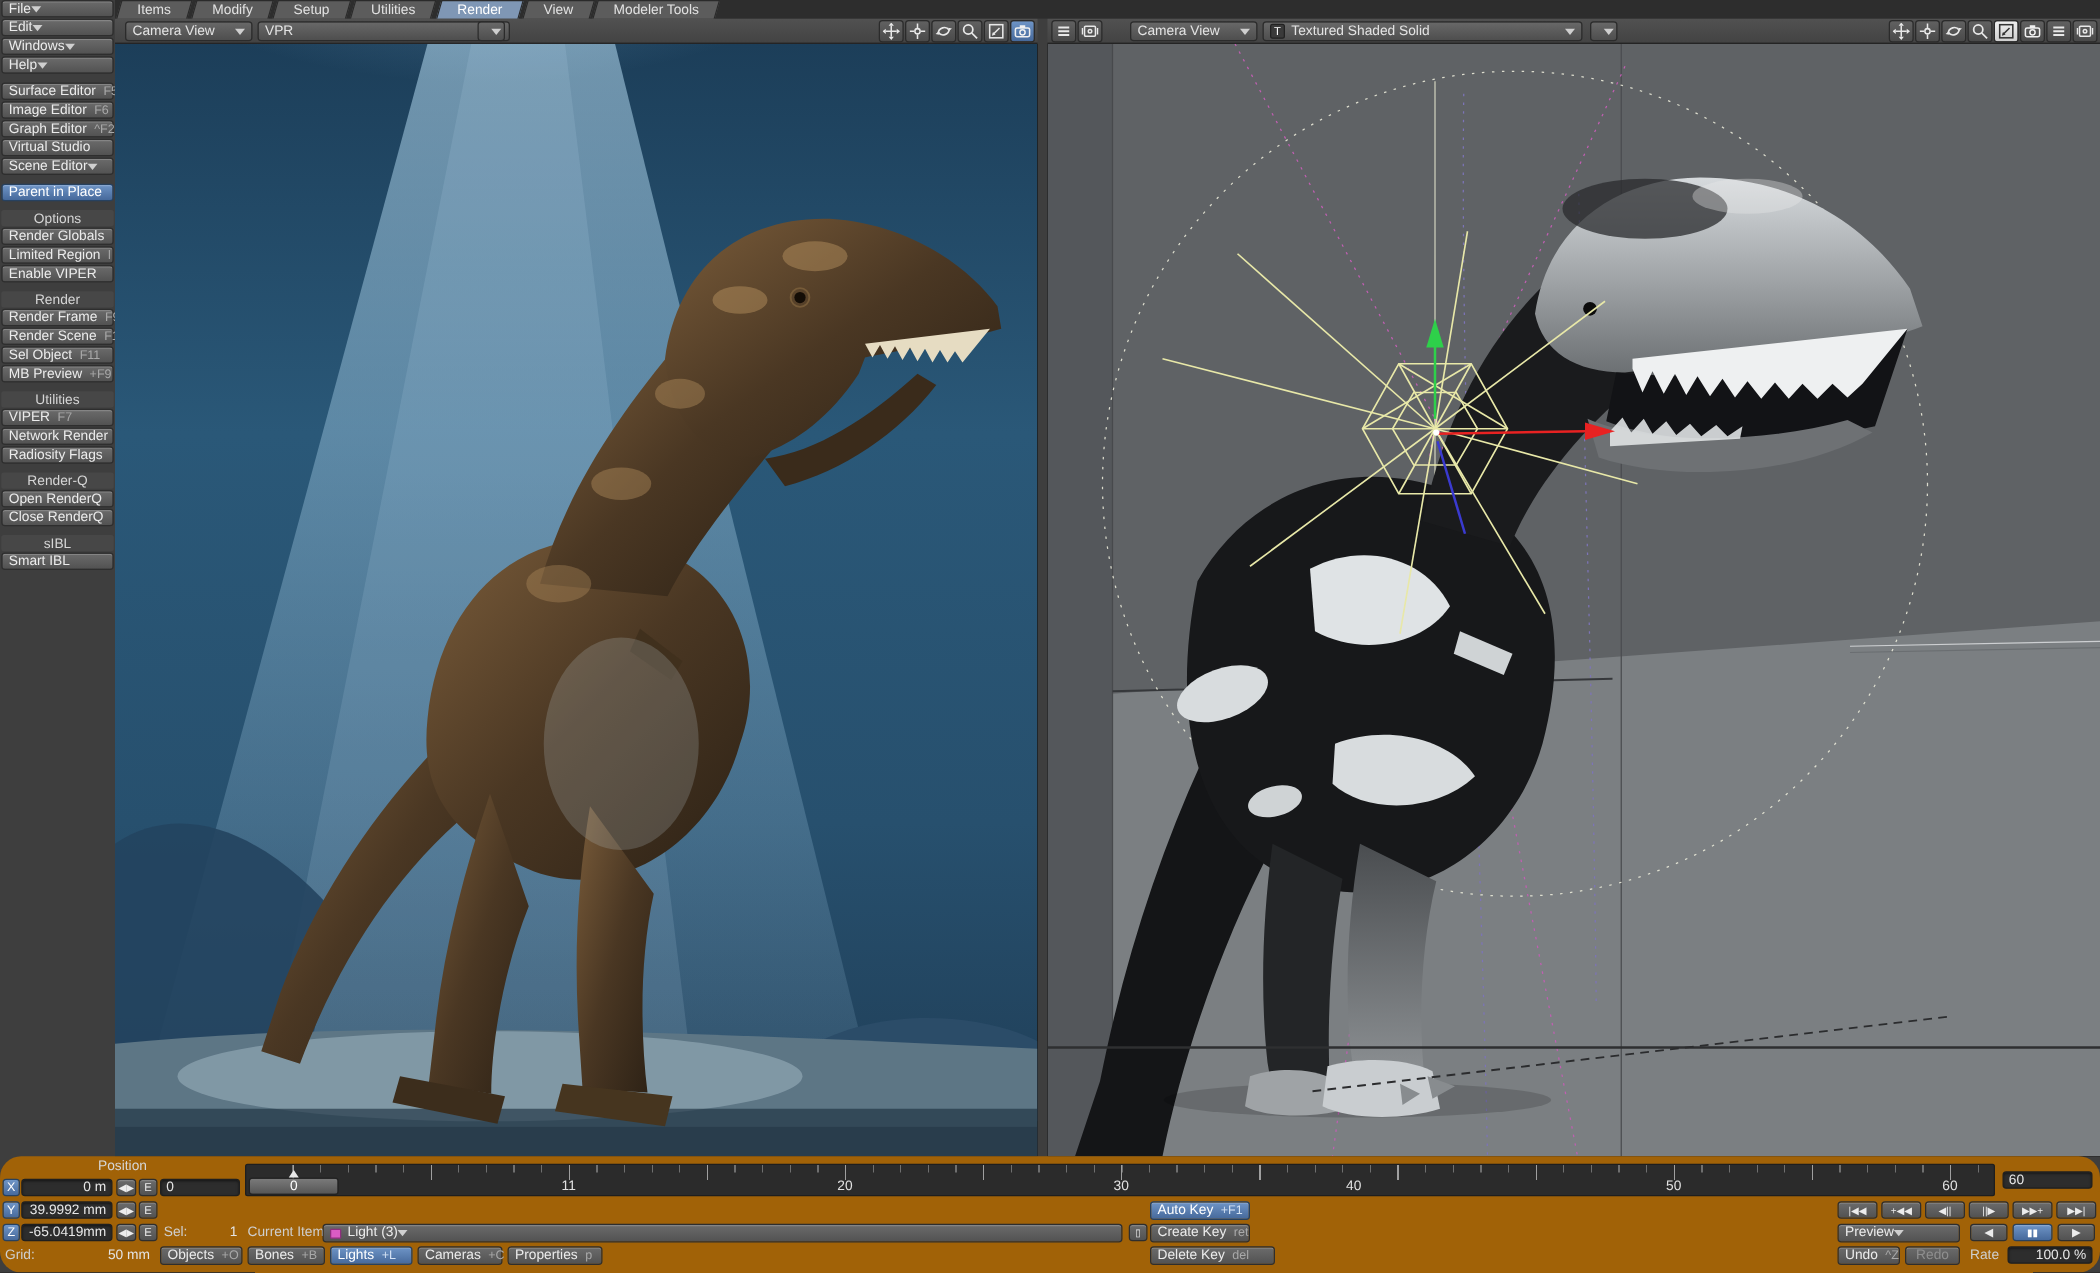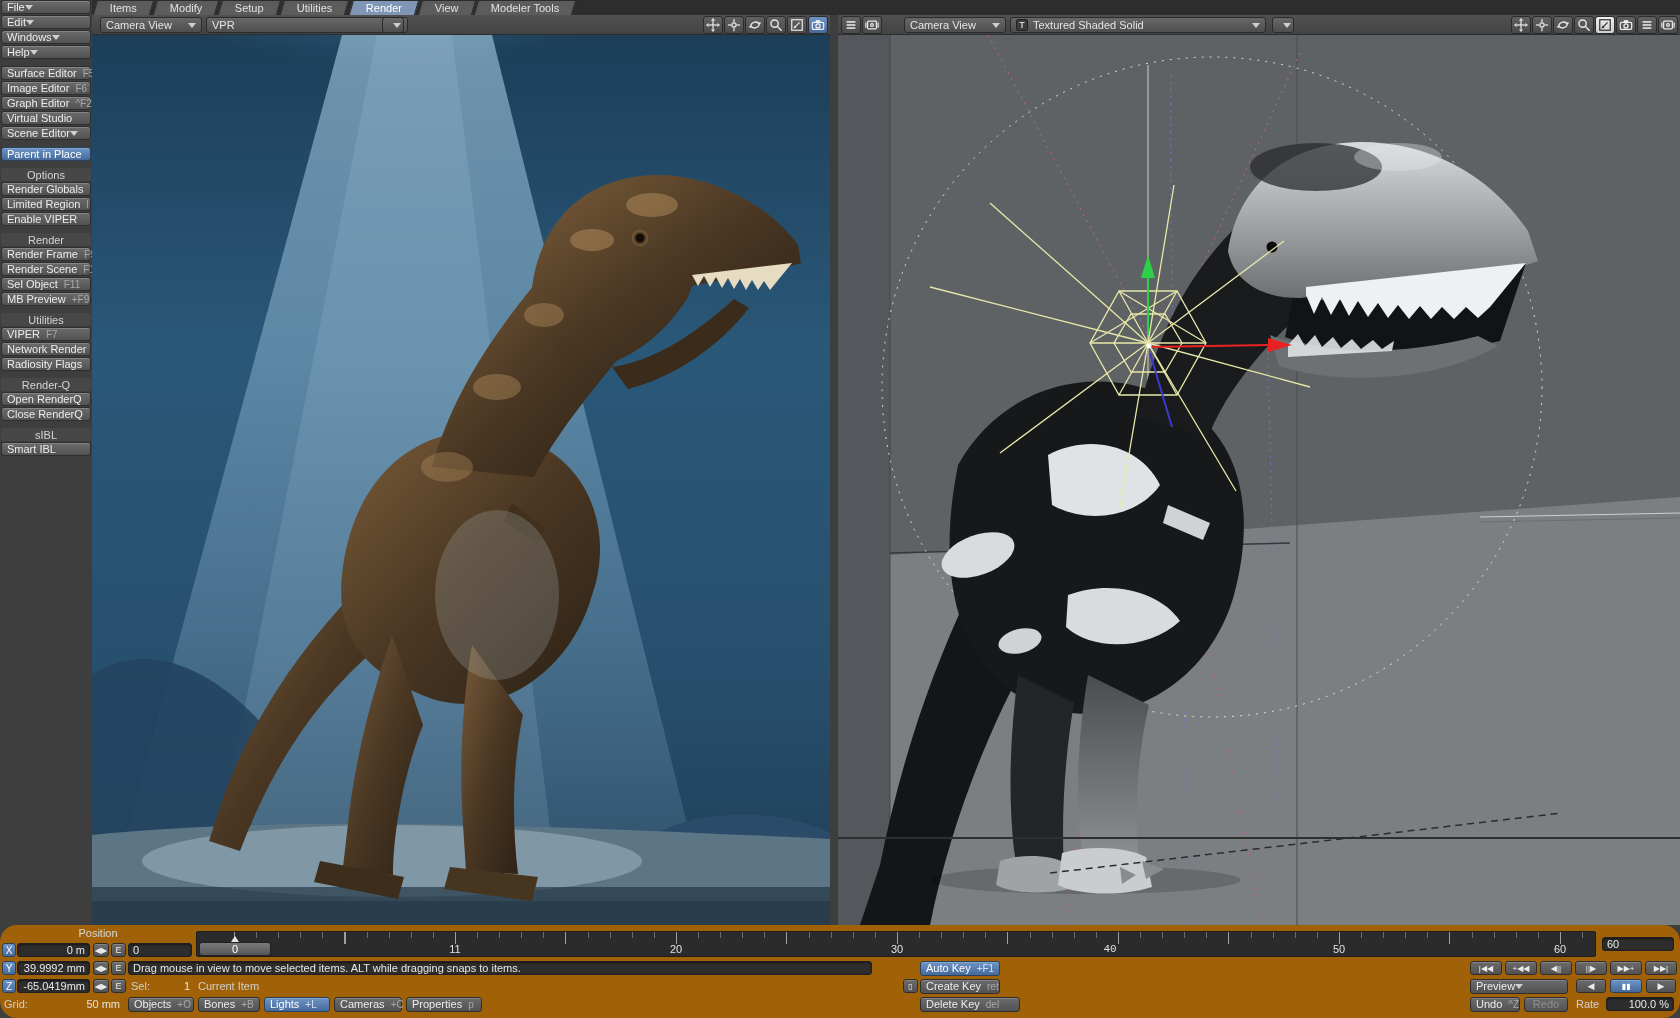--- a/index.html
+++ b/index.html
@@ -547,21 +547,21 @@
   <div id="footer">
     <div style="position:absolute;left:0;top:2px;width:196px;text-align:center;color:#d6d6d6">Position</div>
 
     <div id="ruler">
       <div class="ticks"></div>
       <div id="rlabels">
           <span class="rlab" style="left: 37px;">0</span>
           <span class="rlab" style="left: 258px;">11</span>
           <span class="rlab" style="left: 479px;">20</span>
           <span class="rlab" style="left: 700px;">30</span>
-          <span class="rlab" style="left: 913px; font-family: Liberation Mono, monospace;">40</span>
+          <span class="rlab" style="left: 886px;">40</span>
           <span class="rlab" style="left: 1142px;">50</span>
           <span class="rlab" style="left: 1363px;">60</span>
         </div>
       <div id="knob">
         <span>0</span>
       </div>
     </div>
     <div class="sunken valfield" style="left:1602px;top:12px;width:72px;text-align:left">60</div>
 
     <div id="axisrows">
@@ -574,25 +574,31 @@
         <div class="btn mini" style="left: 93px; top: 36px; width: 16px;">◀▶</div>
         <div class="btn mini" style="left: 111px; top: 36px; width: 15px; font-size: 9px;">E</div>
         <div class="badge" style="left: 2px; top: 54px;">Z</div>
         <div class="sunken valfield" style="left: 17px; top: 54px; width: 73px;">-65.0419mm</div>
         <div class="btn mini" style="left: 93px; top: 54px; width: 16px;">◀▶</div>
         <div class="btn mini" style="left: 111px; top: 54px; width: 15px; font-size: 9px;">E</div>
       </div>
 
     <div class="sunken valfield" style="left:128px;top:18px;width:64px;text-align:left">0</div>
 
-    <div class="sunken valfield frow" id="hintfield" style="left:128px;top:36px;width:744px">Drag mouse in view to move selected items. ALT while dragging snaps to items.</div>
 
     <div class="lbl" style="position:absolute;left:131px;top:55px">Sel:</div>
     <div style="position:absolute;left:150px;top:55px;width:40px;text-align:right">1</div>
     <div class="lbl" style="position:absolute;left:198px;top:55px">Current Item</div>
+    <div class="btn" style="position:absolute;left:258px;top:54px;width:640px">
+      <span style="display:flex;align-items:center">
+        <span class="swatch"></span>
+        <span>Light (3)</span>
+      </span>
+      <span class="arrow-dn"></span>
+    </div>
     <div class="btn mini" style="left:903px;top:54px;width:15px">▯</div>
 
     <div class="lbl" style="position:absolute;left:4px;top:73px">Grid:</div>
     <div style="position:absolute;left:50px;top:73px;width:70px;text-align:right">50 mm</div>
 
     <div id="moderow">
         <div class="btn" style="position: absolute; left: 128px; top: 72px; width: 66px;">
           <span>Objects</span>
           <span class="sc">+O</span>
         </div>

